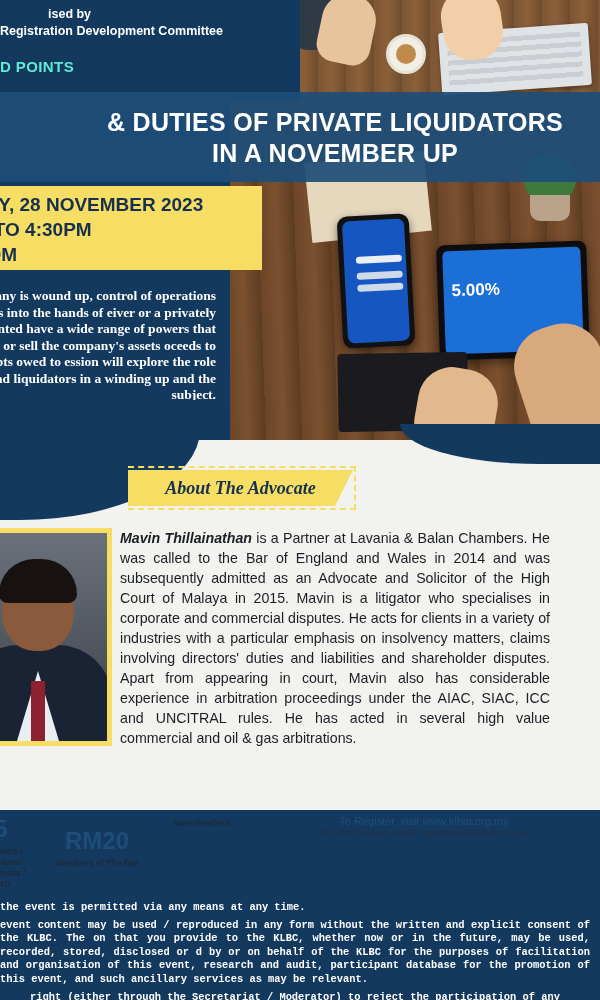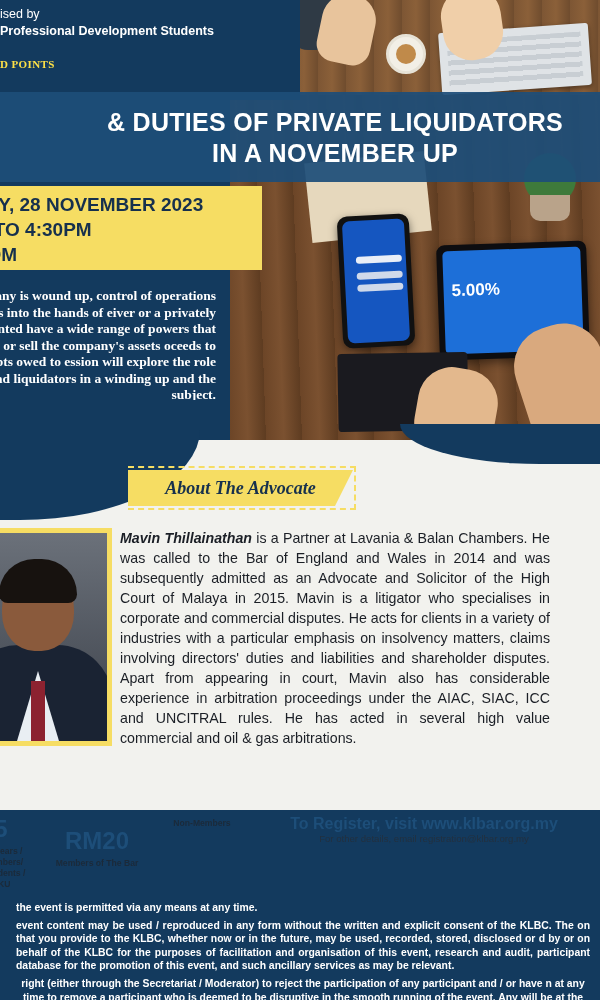--- a/index.html
+++ b/index.html
@@ -138,24 +138,24 @@
     font-size: 25px; font-weight: bold; letter-spacing: .3px; white-space: nowrap;
   }
   .title-line2 {
     font-size: 25px; font-weight: bold; letter-spacing: .3px; margin-top: 2px;
   }
 
   .header-small {
     position: absolute; left: 0; top: 6px; color: #ffffff; padding-left: 0;
     font-size: 12.5px; line-height: 17px; font-weight: bold;
   }
-  .header-small .l1 { font-weight: normal; }
+  .header-small .l1 { font-weight: bold; padding-left: 48px; }
   .cpd {
     position: absolute; left: 0; top: 58px;
-    color: #fde047; font-size: 11px; font-weight: bold; letter-spacing: .4px; font-family: Liberation Serif, serif;
+    color: #5eead4; font-size: 15px; font-weight: bold; letter-spacing: .4px;
   }
 
   
   .date-block {
     position: absolute; left: 0; top: 186px; width: 262px; height: 84px;
     background: #f6dd63;
     color: #16304d;
   }
   .date-block .d1 { position: absolute; left: -40px; top: 8px; font-size: 19px; font-weight: bold; white-space: nowrap; }
   .date-block .d2 { position: absolute; left: -40px; top: 33px; font-size: 19px; font-weight: bold; white-space: nowrap; }
@@ -244,32 +244,32 @@
   }
   .fee .amt { font-size: 24px; font-weight: bold; color: #1d4e79; }
   .fee .lbl { font-size: 8.6px; font-weight: bold; color: #1b2a3a; line-height: 11px; margin-top: 3px; }
   .fee1 { left: -44px; top: 0; width: 90px; }
   .fee2 { left: 46px; top: 12px; width: 102px; }
   .fee3 { left: 152px; top: 0; width: 100px; }
 
   .register {
     position: absolute; left: 256px; top: 815px; width: 336px; text-align: center;
   }
-  .register .r1 { font-size: 16px; font-weight: bold; color: #1d4e79; }
+  .register .r1 { font-size: 11px; font-weight: normal; color: #1d4e79; }
   .register .r2 { font-size: 9.6px; color: #22303f; line-height: 12.5px; margin-top: 3px; }
   .register .r3 { font-size: 9.6px; color: #22303f; line-height: 12.5px; }
 
   
   .disclaimer {
     position: absolute; left: 0; top: 893px; width: 600px; height: 107px;
     background: #133a5e; color: #ffffff;
     padding: 8px 10px 8px 0;
     font-size: 10.4px; line-height: 13.6px; font-weight: bold;
   }
-  .disclaimer p { margin-bottom: 4px; text-align: justify; padding-left: 16px; }
+  .disclaimer p { margin-bottom: 4px; text-align: justify; padding-left: 0; font-family: Liberation Mono, monospace; }
   .disclaimer .last { text-align: center; }
 </style>
 </head>
 <body>
 
 <div class="poster">
 
   <div class="photo-top">
     <div class="tabletop"></div>
     <div class="paper"></div>
@@ -295,21 +295,21 @@
     </div>
     <div class="notebook"></div>
     <div class="hand-r2"></div>
     <div class="hand-r1"></div>
   </div>
 
   <div class="navy-top"></div>
 
   <div class="header-small">
     <div class="l1">ised by</div>
-    <div>Professional Development Students</div>
+    <div>Registration Development Committee</div>
   </div>
   <div class="cpd">D POINTS</div>
 
   <div class="title-band"></div>
   <div class="title-wrap">
     <div class="title-line1">&amp; DUTIES OF PRIVATE LIQUIDATORS</div>
     <div class="title-line2">IN A NOVEMBER UP</div>
   </div>
 
   <div class="date-block">

